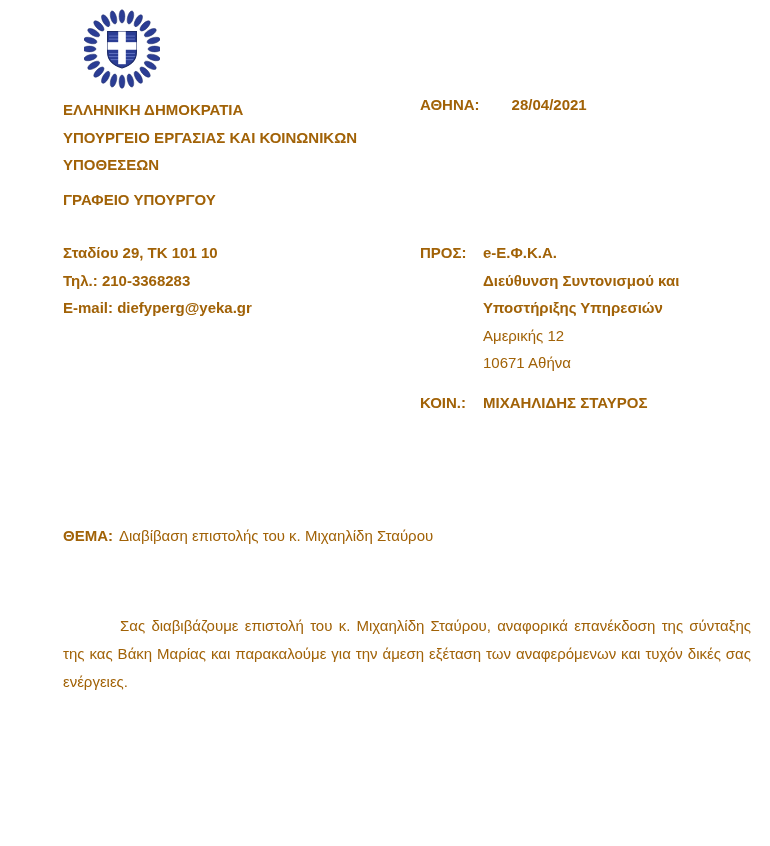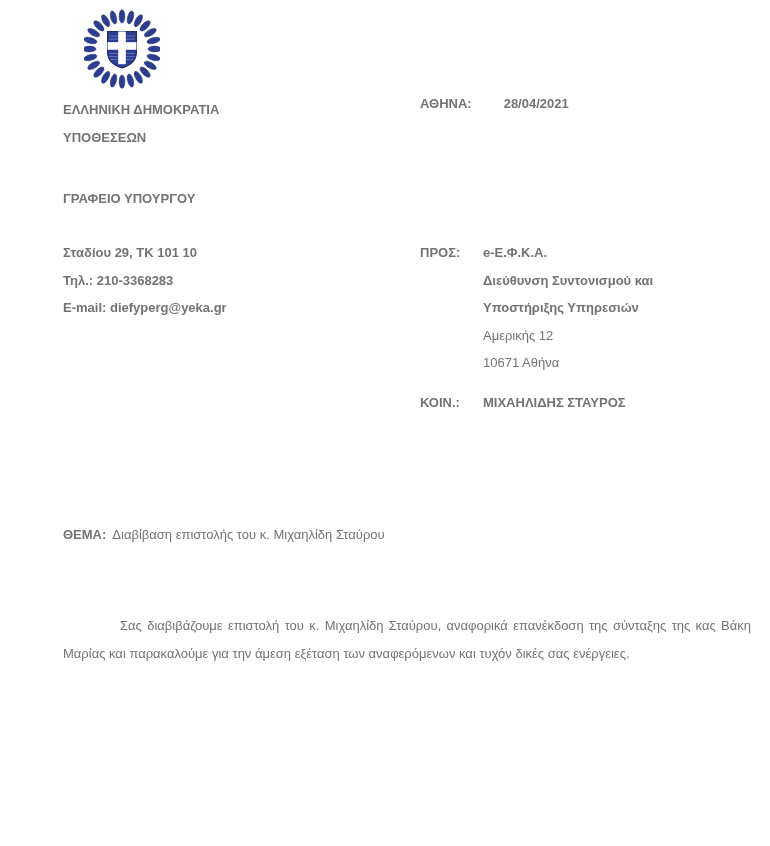--- a/index.html
+++ b/index.html
@@ -6,22 +6,22 @@
     margin: 0;
     padding: 0;
     background: #ffffff;
   }
   .page {
     position: relative;
     width: 770px;
     height: 720px;
     background: #ffffff;
     font-family: "Liberation Sans", "DejaVu Sans", sans-serif;
-    color: #737373;
-    font-size: 13px;
+    color: #a16207;
+    font-size: 15px;
     overflow: hidden;
   }
   .abs { position: absolute; }
   .bold { font-weight: 700; }
   .lh { line-height: 27.5px; }
 
   .emblem {
     left: 84px;
     top: 5px;
     width: 76px;
@@ -98,20 +98,21 @@
       <line x1="33" y1="66" x2="67" y2="66"></line>
       <line x1="35" y1="70" x2="65" y2="70"></line>
     </g>
 
     <rect x="45" y="33" width="10" height="43" fill="#ffffff"></rect>
     <rect x="31" y="47" width="38" height="10" fill="#ffffff"></rect>
   </svg>
 
   <div class="abs org-block lh bold">
     <div>ΕΛΛΗΝΙΚΗ ΔΗΜΟΚΡΑΤΙΑ</div>
+    <div>ΥΠΟΥΡΓΕΙΟ ΕΡΓΑΣΙΑΣ ΚΑΙ ΚΟΙΝΩΝΙΚΩΝ</div>
     <div>ΥΠΟΘΕΣΕΩΝ</div>
   </div>
 
   <div class="abs office-line bold">ΓΡΑΦΕΙΟ ΥΠΟΥΡΓΟΥ</div>
 
   <div class="abs contact-block lh bold">
     <div>Σταδίου 29, ΤΚ 101 10</div>
     <div>Τηλ.: 210-3368283</div>
     <div>E-mail: diefyperg@yeka.gr</div>
   </div>

